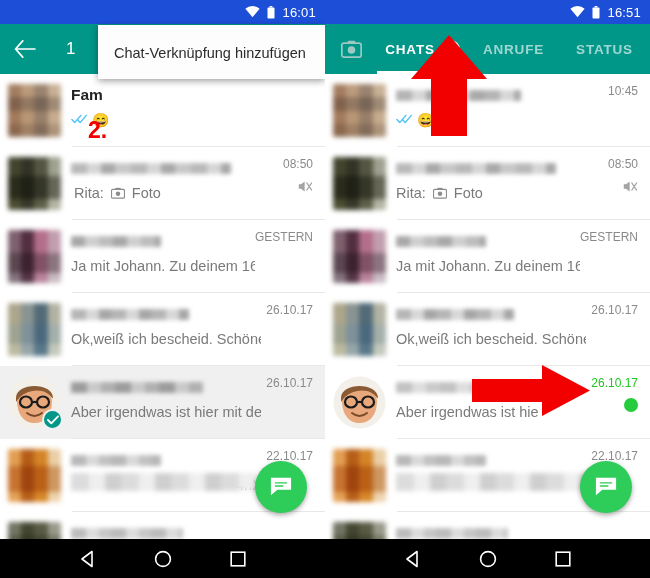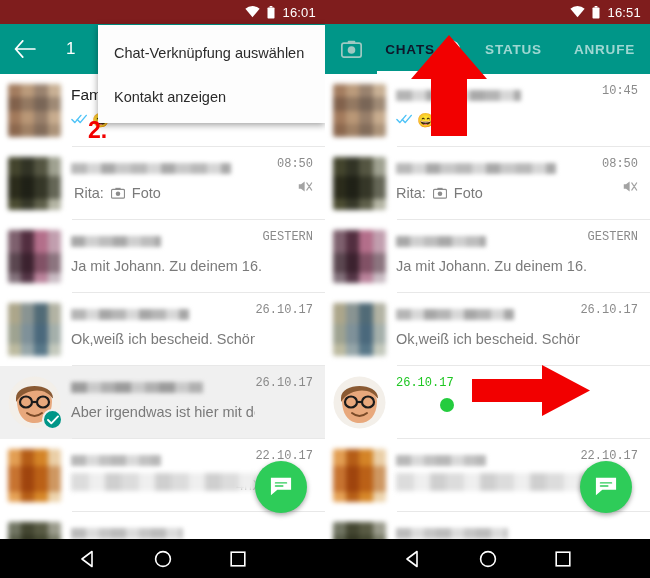--- a/index.html
+++ b/index.html
@@ -22,21 +22,21 @@
     overflow: hidden;
     background: #ffffff;
   }
   .panel.left  { left: 0; }
   .panel.right { left: 325px; }
 
   
   .statusbar {
     position: relative;
     height: 24px;
-    background: #7f1d1d;
+    background: #1d4ed8;
     display: flex;
     align-items: center;
     justify-content: flex-end;
     padding-right: 9px;
     gap: 7px;
   }
   .statusbar .time {
     color: #ffffff;
     font-size: 13px;
     letter-spacing: .2px;
@@ -75,21 +75,21 @@
     gap: 6px;
     height: 100%;
     position: relative;
   }
   .tab .lbl {
     color: rgba(255,255,255,.62);
     font-size: 13.5px;
     font-weight: bold;
     letter-spacing: .8px;
   }
-  .tab.active .lbl { color: #0f172a; }
+  .tab.active .lbl { color: #ffffff; }
   .tab-badge {
     width: 19px; height: 19px; border-radius: 50%;
     background: #ffffff; color: #009688;
     font-size: 12px; font-weight: bold;
     display:flex; align-items:center; justify-content:center;
     line-height: 1;
   }
   .tab-underline {
     position:absolute; left: 0; right: 0; bottom: 0;
     height: 3px; background: #ffffff;
@@ -135,37 +135,36 @@
     display:flex; align-items:center; justify-content:center;
   }
   .rowbody { flex: 1 1 auto; min-width: 0; position: relative; height: 53px; }
   .nameblur {
     position:absolute; top: 6px; left: 0;
     height: 11px;
     border-radius: 1px;
   }
   .nametext {
     position:absolute; top: 2px; left: 0;
-    font-size: 15.5px; font-weight: normal; color: #222;
+    font-size: 15.5px; font-weight: bold; color: #222;
     white-space: nowrap;
     text-align: right;
   }
   .msgline {
     position: absolute; top: 28px; left: 0; right: 0;
     display: flex; align-items: center; gap: 3px;
     font-size: 14.5px; color: #7a7a7a;
     white-space: nowrap; overflow: hidden;
   }
   .rowmeta {
     flex: 0 0 auto;
     align-self: flex-start;
     margin-top: 10px;
     display:flex; flex-direction: column; align-items: flex-end; gap: 8px;
     min-width: 52px;
-    font-family: Liberation Mono, monospace;
   }
   .stamp { font-size: 12px; color: #8a8a8a; white-space: nowrap; }
   .stamp.green { color: #1ec622; font-weight: normal; }
   .unread-dot {
     width: 14px; height: 14px; border-radius: 50%;
     background: #24cc3e;
   }
 
   
   .fab {
@@ -425,22 +424,21 @@
 
       <div class="fab">
         <svg width="24" height="22" viewBox="0 0 26 24">
           <path d="M2 2 H24 V15 H9 L2 21 Z" fill="#ffffff"></path>
           <path d="M7 7.5 H19 M7 11 H15" stroke="#2ecc59" stroke-width="1.6" stroke-linecap="round"></path>
         </svg>
       </div>
     </div>
 
     <div class="popup">
-      <div class="menu-item">Chat-Verknüpfung auswählen</div>
-      <div class="menu-item">Kontakt anzeigen</div>
+      <div class="menu-item">Chat-Verknüpfung hinzufügen</div>
     </div>
 
     <div class="anno-text anno-2">2.</div>
   </div>
 
   <div class="panel right">
 
     <div class="statusbar">
       <span>
         <svg class="sbicon" width="15" height="12" viewBox="0 0 16 12">
@@ -463,24 +461,24 @@
           <rect x="7" y="0.9" width="8" height="2.8" rx="1" fill="#9ec9c2"></rect>
           <circle cx="11" cy="10.6" r="4" fill="#9ec9c2"></circle>
         </svg>
       </div>
       <div class="tab active">
         <span class="lbl">CHATS</span>
         <span class="tab-badge">1</span>
         <div class="tab-underline"></div>
       </div>
       <div class="tab">
+        <span class="lbl">ANRUFE</span>
+      </div>
+      <div class="tab">
         <span class="lbl">STATUS</span>
-      </div>
-      <div class="tab">
-        <span class="lbl">ANRUFE</span>
       </div>
     </div>
 
     <div class="list">
 
       <div class="row">
         <div class="avatar">
           <div class="pix" style="background:
             repeating-linear-gradient(90deg,#b08a6e 0 13px,#c9ab8e 13px 26px,#a5907f 26px 40px,#d8c3ab 40px 53px),
             repeating-linear-gradient(0deg,rgba(160,140,120,.55) 0 13px,rgba(215,195,170,.5) 13px 26px,rgba(120,105,95,.5) 26px 40px,rgba(225,215,200,.6) 40px 53px);
@@ -582,20 +580,27 @@
           <svg width="53" height="53" viewBox="0 0 53 53">
             <circle cx="26.5" cy="26.5" r="26" fill="#f3efe9"></circle>
             <path d="M9 24 C9 10 44 10 44 25 C44 40 36 47 26.5 47 C17 47 9 40 9 24 Z" fill="#e8a87c"></path>
             <path d="M8 22 C8 6 45 6 45 22 C45 24 42 17 34 15 C26 13 14 16 8 26 Z" fill="#8a5a33"></path>
             <ellipse cx="18" cy="26" rx="6" ry="5.5" fill="none" stroke="#1b1b1b" stroke-width="2.2"></ellipse>
             <ellipse cx="35" cy="26" rx="6" ry="5.5" fill="none" stroke="#1b1b1b" stroke-width="2.2"></ellipse>
             <path d="M24 26 H29" stroke="#1b1b1b" stroke-width="2.2"></path>
             <path d="M19 37 Q26.5 43 34 37" stroke="#7a4a28" stroke-width="2" fill="none" stroke-linecap="round"></path>
           </svg>
         </div>
+        <div class="rowbody">
+          <div class="nameblur" style="width:132px;background:
+            repeating-linear-gradient(90deg,#c2c2c2 0 16px,#dedede 16px 30px,#cacaca 30px 44px);filter:blur(2px);"></div>
+          <div class="msgline">
+            <span>Aber irgendwas ist hie</span>
+          </div>
+        </div>
         <div class="rowmeta">
           <span class="stamp green">26.10.17</span>
           <span class="unread-dot"></span>
         </div>
         <div class="divider"></div>
       </div>
 
       <div class="row">
         <div class="avatar">
           <div class="pix" style="background:

